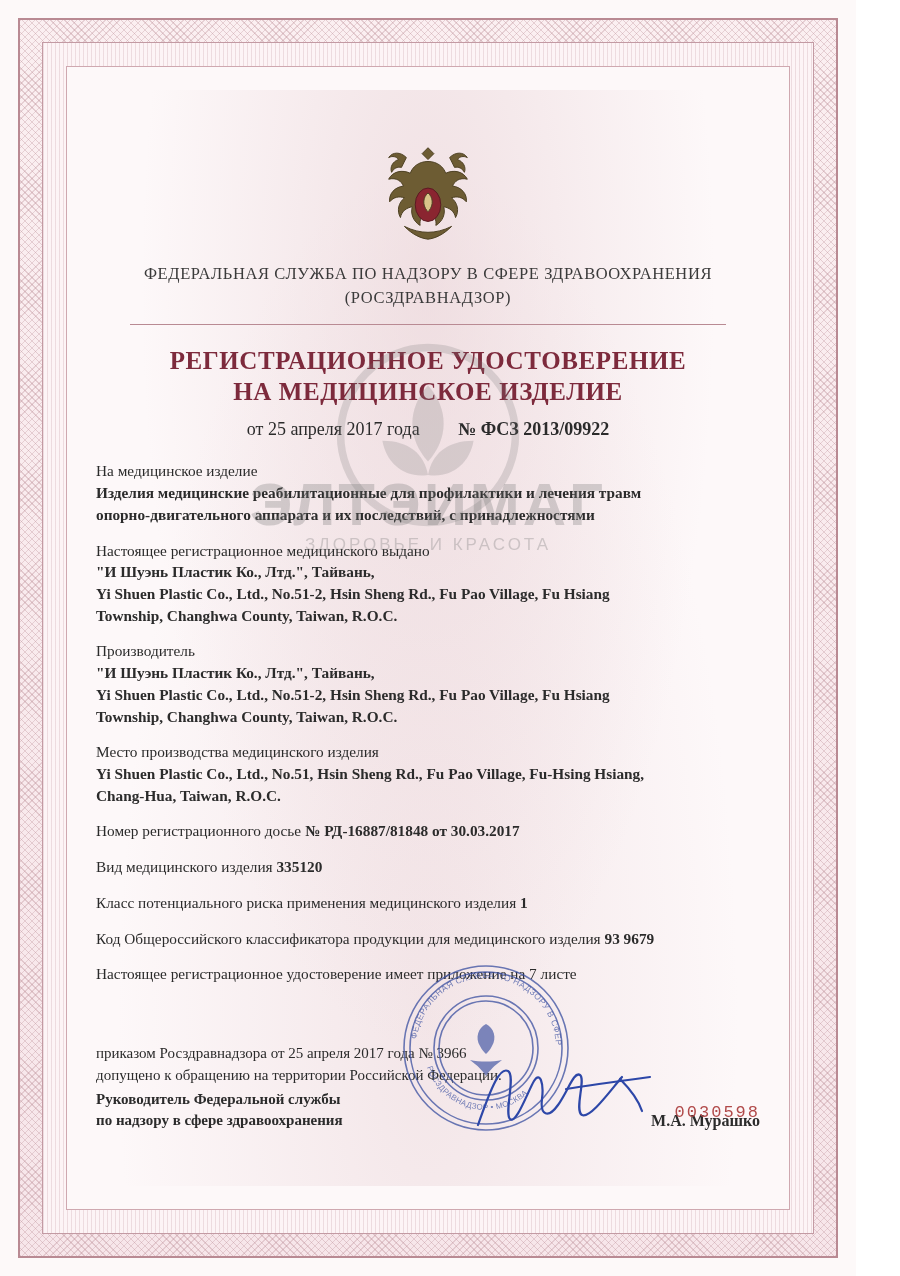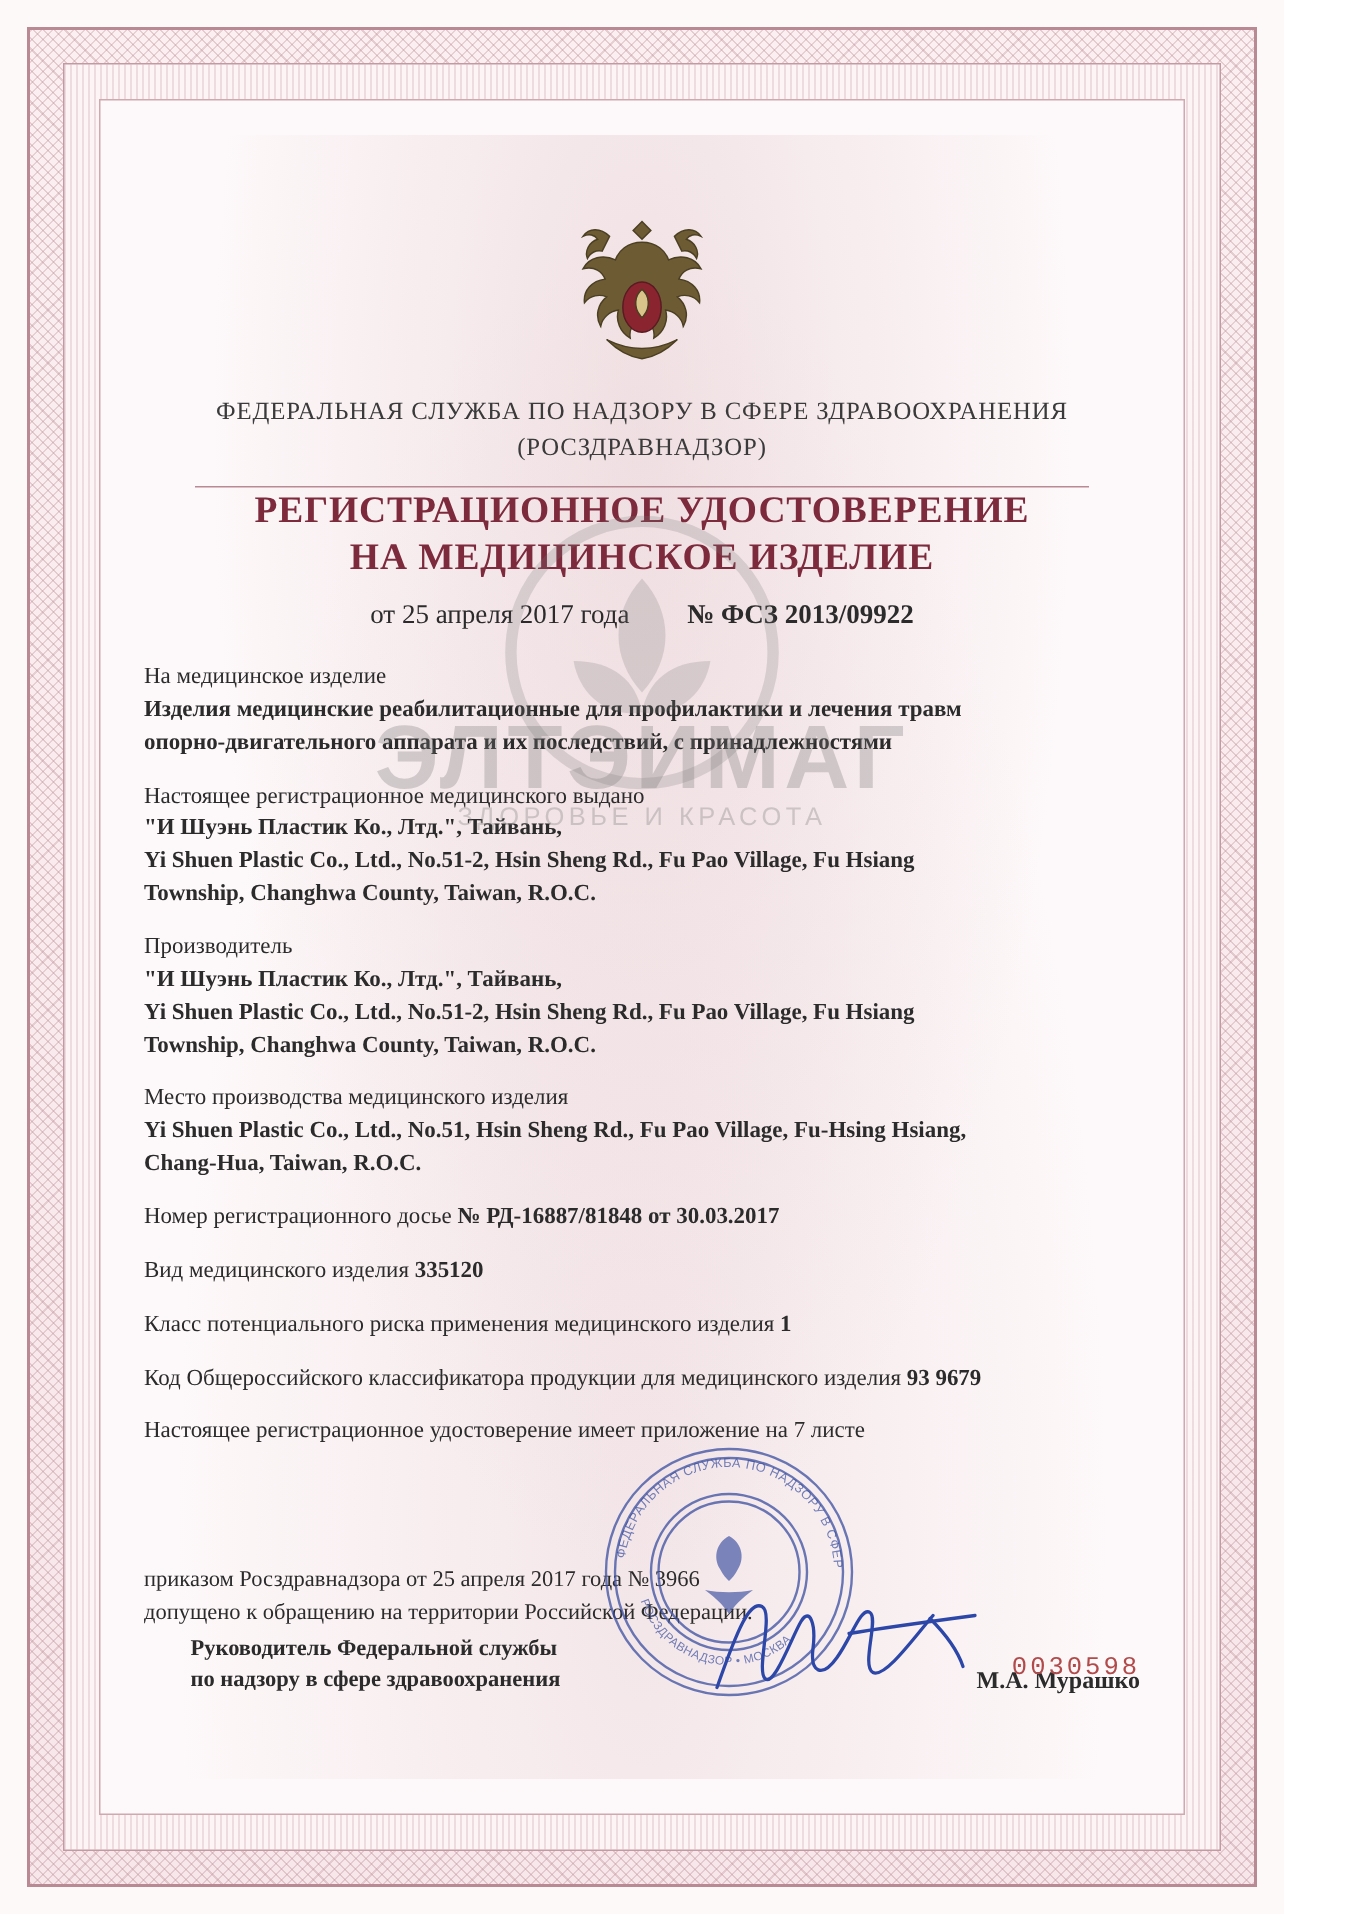--- a/index.html
+++ b/index.html
@@ -86,21 +86,21 @@
     margin: 14px 34px 0 34px;
     border-top: 1px solid #b98a93;
   }
   .title {
     text-align: center;
     font-weight: bold;
     font-size: 25px;
     color: #7d2a3c;
     letter-spacing: 0.6px;
     line-height: 1.25;
-    margin-top: 0;
+    margin-top: 20px;
   }
   .title .line2 { display: block; }
   .dateline {
     text-align: center;
     margin-top: 12px;
     font-size: 18px;
     color: #2b2b2b;
   }
   .dateline .date { font-weight: normal; }
   .dateline .num {
@@ -129,21 +129,20 @@
     bottom: 48px;
     font-size: 15px;
     line-height: 1.45;
   }
   .footer .b { font-weight: bold; }
   .sign-row {
     display: flex;
     justify-content: space-between;
     align-items: flex-end;
     margin-top: 2px;
-    margin-left: 31px;
   }
   .sign-name { font-weight: bold; font-size: 16px; }
   .docnum {
     position: absolute;
     right: 0;
     bottom: 6px;
     color: #b14a4a;
     font-family: "Liberation Mono", monospace;
     font-size: 17px;
     letter-spacing: 2px;

